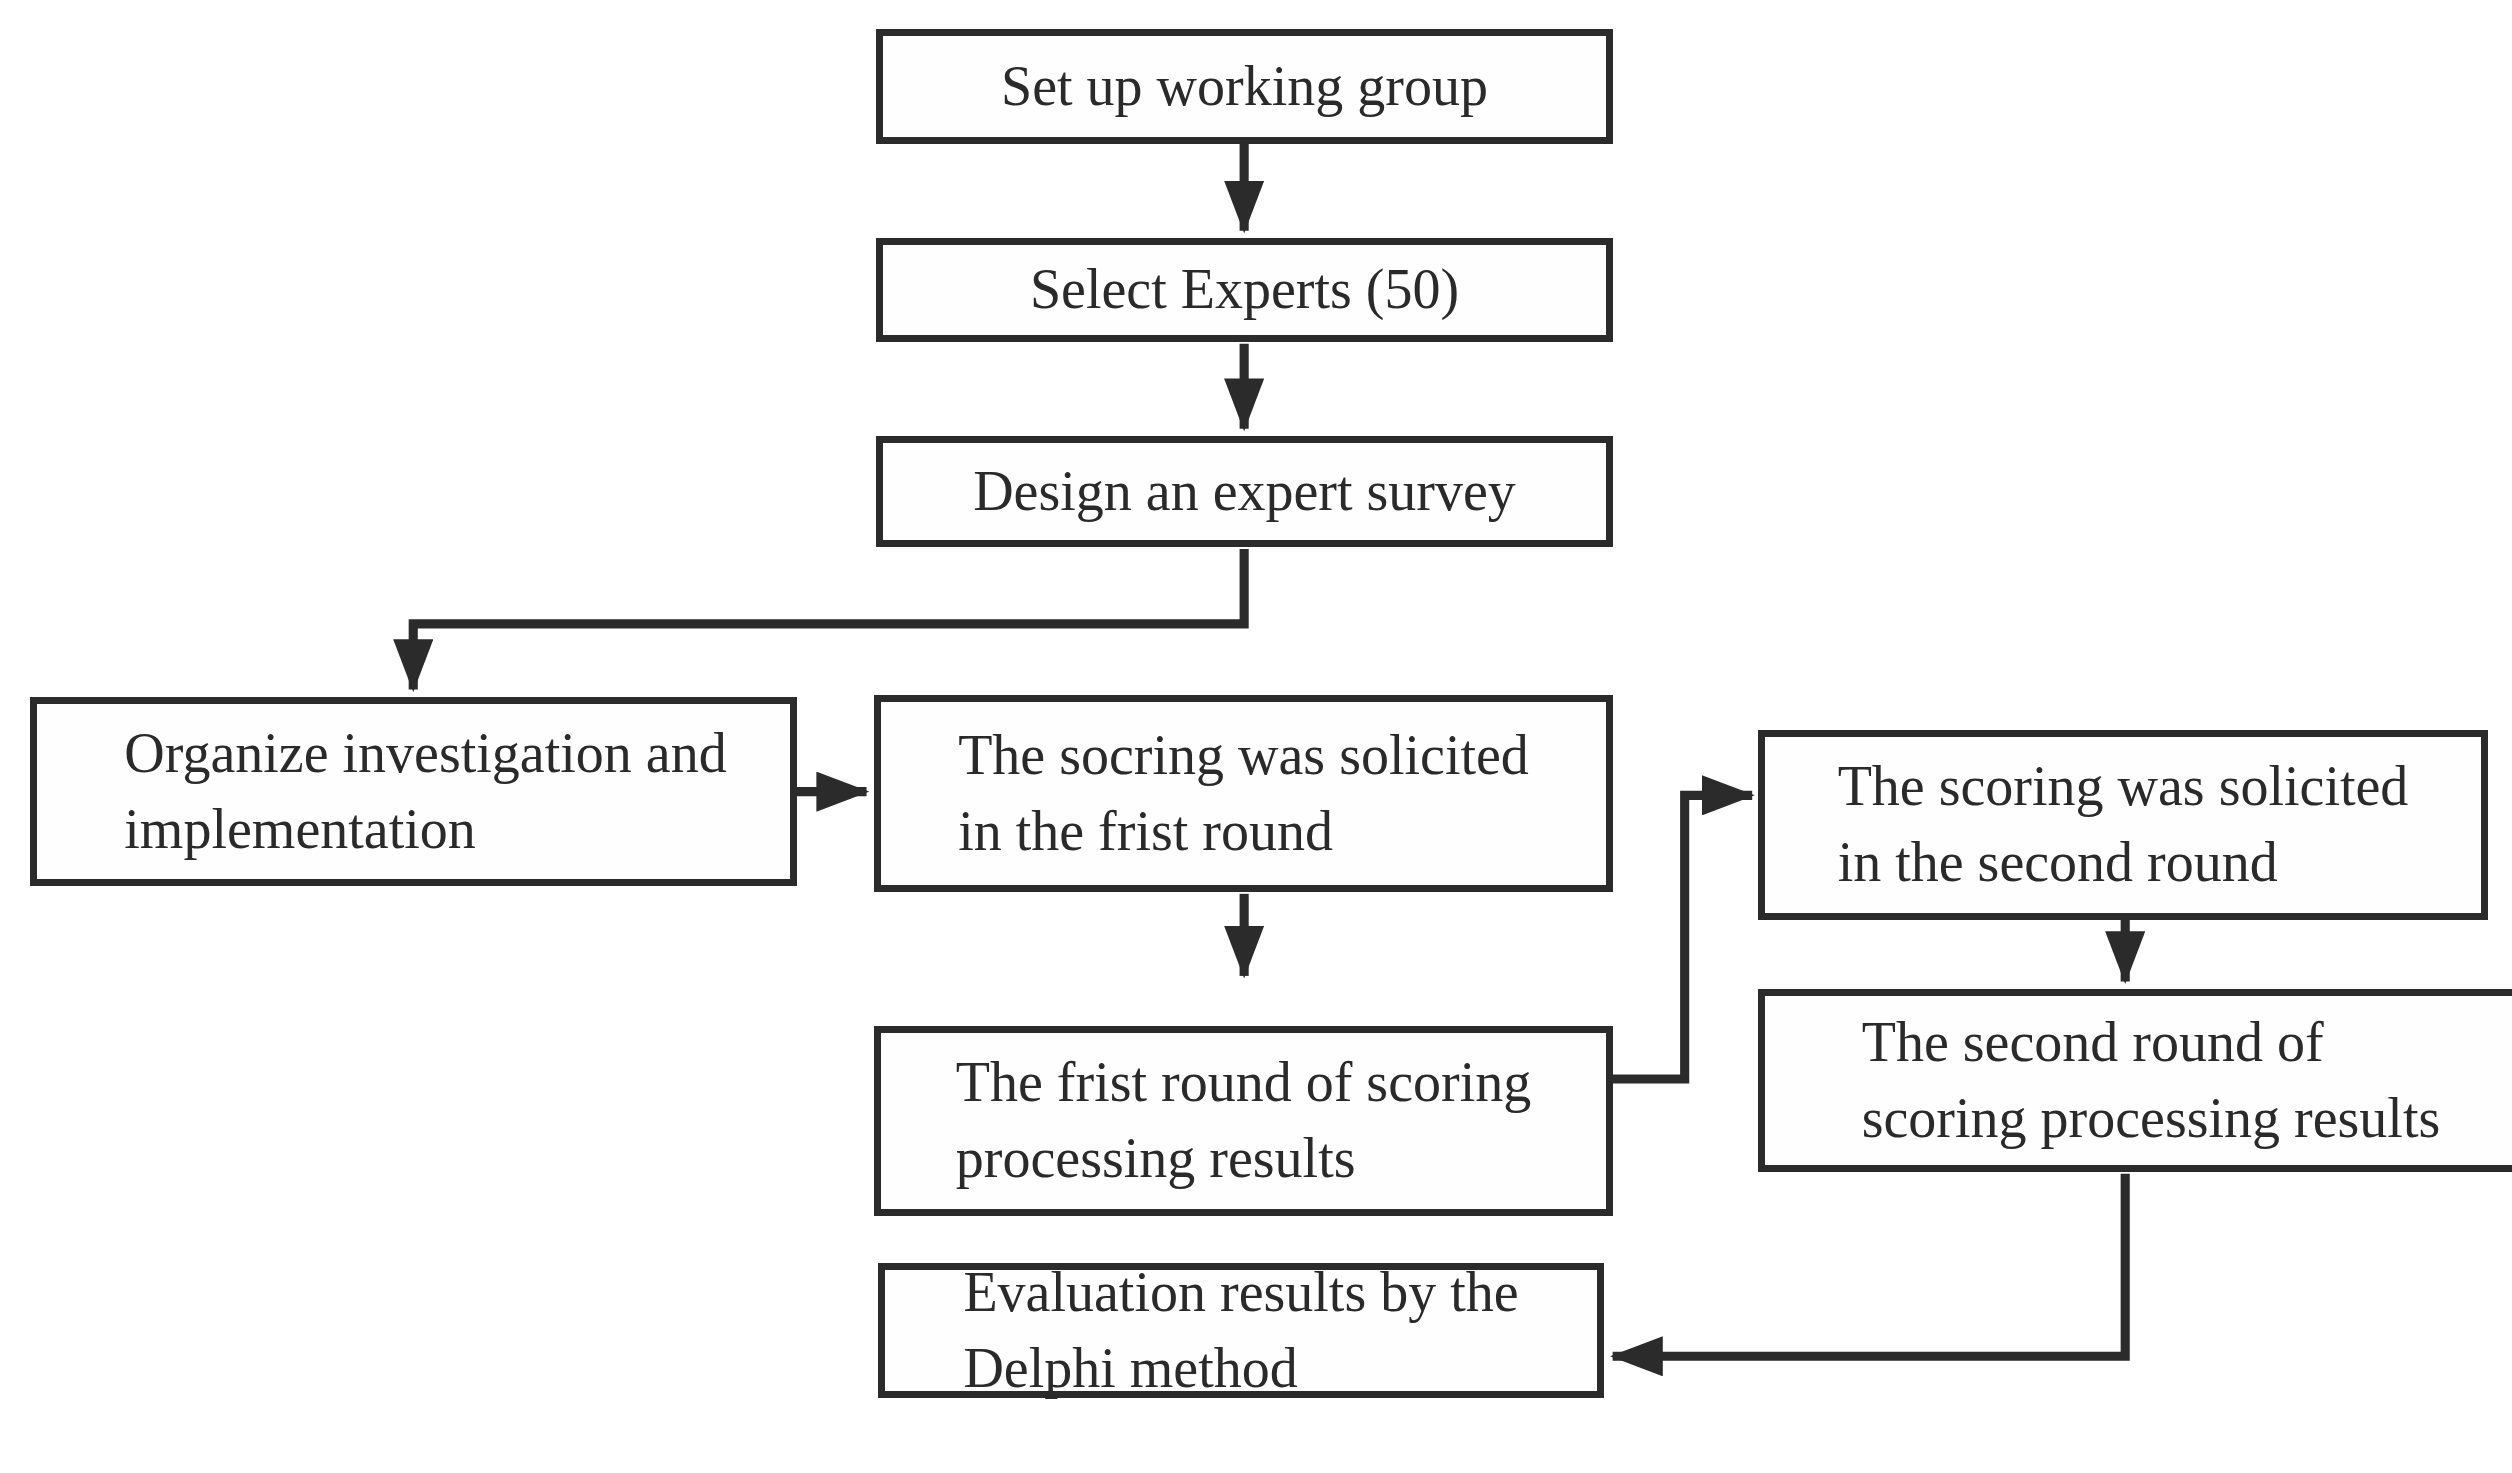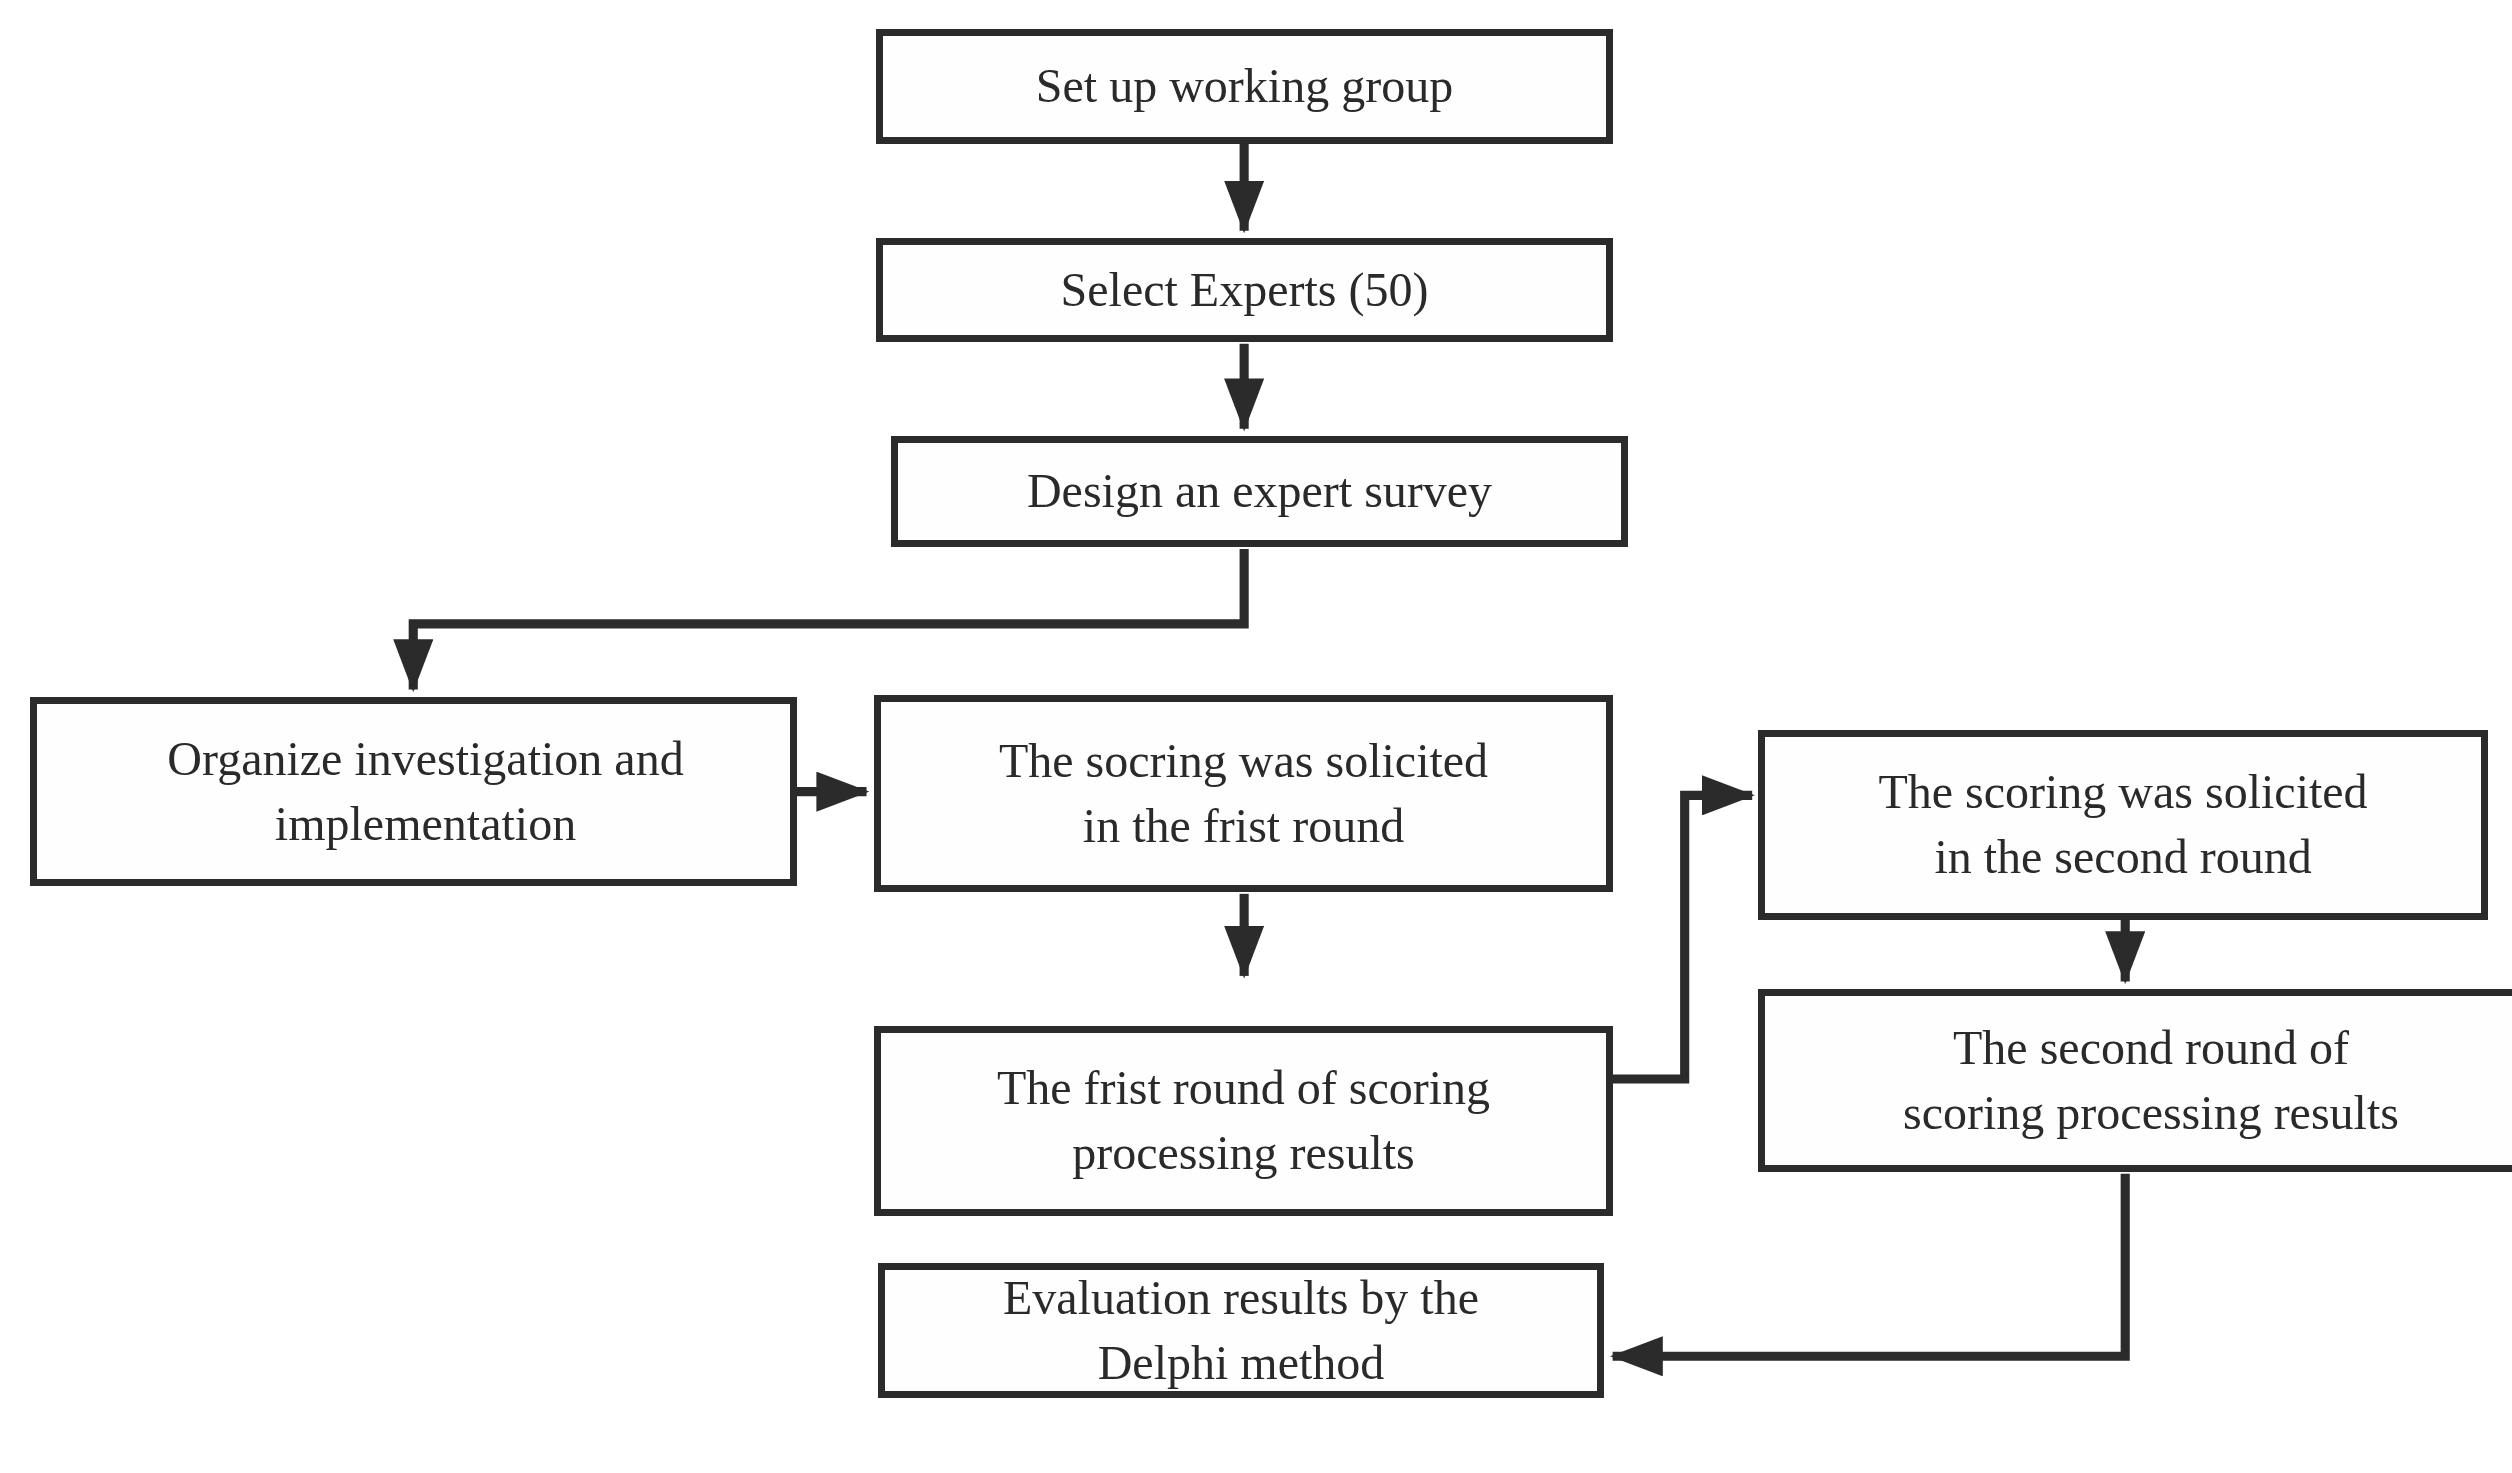--- a/index.html
+++ b/index.html
@@ -29,30 +29,29 @@
   }
   .arrowhead{fill:var(--line);}
   .node{
     position:absolute;
     box-sizing:border-box;
     border:7.3px solid var(--line);
     background:var(--fill);
     display:flex;
     align-items:center;
     justify-content:center;
-    text-align:center;
-    font-size:48px;
+    font-size:56px;
     line-height:1.35;
     color:var(--text);
     white-space:pre-line;
     padding:0 11px;
   }
   .n1{left:876px;top:29px;width:737px;height:115px;}
   .n2{left:876px;top:238px;width:737px;height:104px;}
-  .n3{left:876px;top:436px;width:737px;height:111px;margin-left:15px;}
+  .n3{left:876px;top:436px;width:737px;height:111px;}
   .n4{left:30px;top:697px;width:767px;height:189px;padding-left:35px;}
   .n5{left:874px;top:695px;width:739px;height:197px;}
   .n6{left:1758px;top:698px;width:730px;height:190px;margin-top:32px;}
   .n7{left:874px;top:1026px;width:739px;height:190px;}
   .n8{left:1758px;top:989px;width:781px;height:183px;padding-left:16px;}
   .n9{left:878px;top:1263px;width:726px;height:135px;}
 </style>
 </head>
 <body>
 

